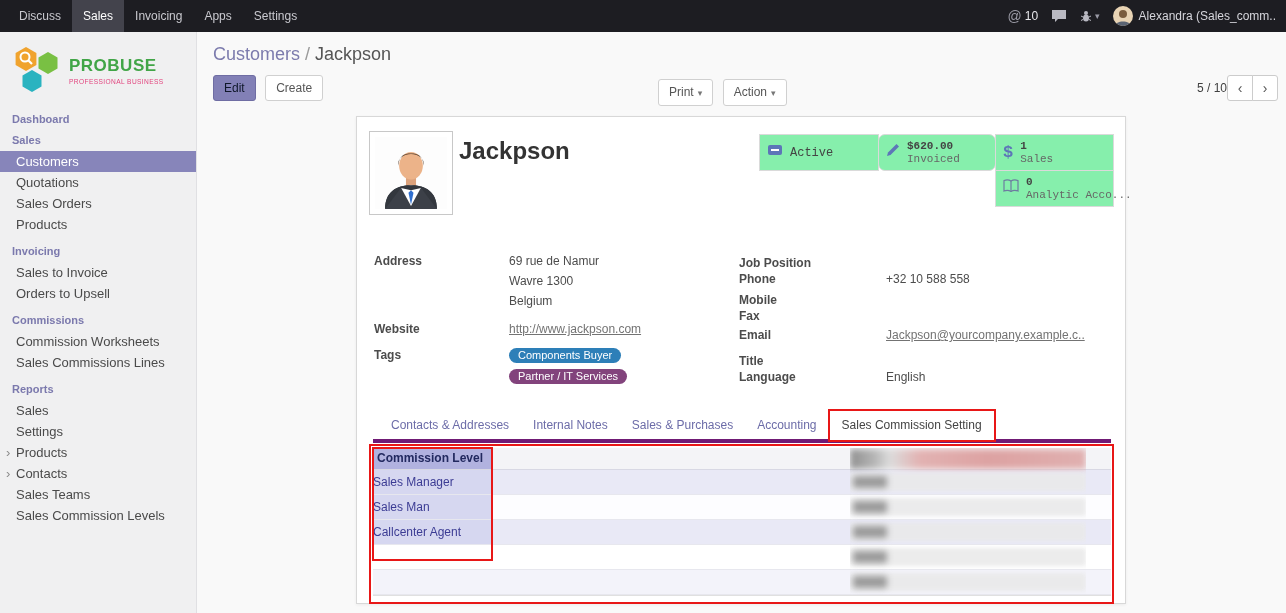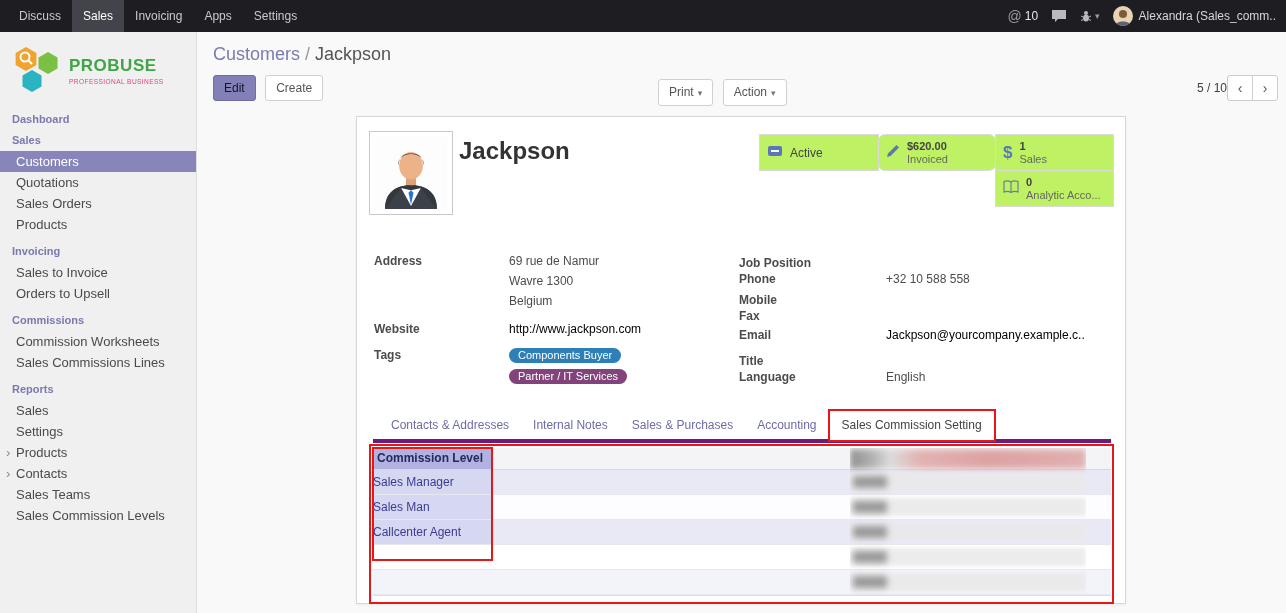--- a/index.html
+++ b/index.html
@@ -55,22 +55,22 @@
   .pg.prev { border-radius:3px 0 0 3px; }
   .pg.next { border-radius:0 3px 3px 0; margin-left:-1px; }
 
   
   .sheet { position:relative; width:770px; height:488px; margin:10px 0 0 159px;
     background:#fff; border:1px solid #d8d8d8; box-shadow:0 1px 3px rgba(0,0,0,.06); }
   .avatar-box { position:absolute; left:12px; top:14px; width:84px; height:84px;
     border:1px solid #c8c8c8; background:#fff; display:flex; align-items:center; justify-content:center; }
   .rec-title { position:absolute; left:102px; top:20px; font-size:24px; font-weight:bold; color:#333; }
 
-  .stat { position:absolute; top:17px; height:37px; border:1px solid #dadada; background:#bef264;
-    display:flex; align-items:center; padding:0 7px; gap:7px; cursor:pointer; }
+  .stat { position:absolute; top:17px; height:37px; border:1px solid #dadada; background:#86efac;
+    display:flex; align-items:center; padding:0 7px; gap:7px; cursor:pointer;font-family:Liberation Mono, monospace; }
   .stat.sb1 { left:402px; width:120px; }
   .stat.sb2 { left:521px; width:118px;border-radius:7px; }
   .stat.sb3 { left:638px; width:119px; }
   .stat.sb4 { left:638px; top:53px; width:119px; }
   .stat .sv { font-size:11px; font-weight:bold; color:#444; line-height:13px; }
   .stat .sl { font-size:11px; color:#666; line-height:13px; white-space:nowrap; }
   .stat .single { font-size:12px; color:#444; }
   .dollar-glyph { font-size:17px; font-weight:bold; color:#5d76b8; }
 
   
@@ -78,21 +78,21 @@
   .fgl { left:17px; top:134px; width:356px; }
   .fgr { left:382px; top:138px; width:374px; }
   .fr { display:flex; line-height:16px; }
   .fgl .fr { line-height:20px; }
   .flabel { font-weight:bold; flex:none; }
   .fgl .flabel { width:135px; }
   .fgr .flabel { width:147px; }
   .mb5 { margin-bottom:5px; } .mb3 { margin-bottom:3px; } .mb10 { margin-bottom:10px; }
   .mt8 { margin-top:8px; } .mt6 { margin-top:6px; }
   .addr-line { line-height:20px; }
-  .link { color:#000000; cursor:pointer; }
+  .link { color:#737373; cursor:pointer;text-decoration:underline; }
   .pill { display:inline-block; color:#fff; font-size:11px; line-height:15px; padding:0 9px; border-radius:9px; margin-bottom:3px; }
   .pill-blue { background:#2d7fb8; }
   .pill-purple { background:#82437c; }
 
   
   .tabbar { position:absolute; left:16px; top:296px; width:738px; height:30px;
     display:flex; align-items:flex-end; border-bottom:4px solid #701a75; padding-left:6px; }
   .tab { font-size:12px; color:#6c6ca8; padding:7px 12px; cursor:pointer; white-space:nowrap; }
   .tab.active { position:relative; color:#444; background:#fff; border:1px solid #cfcfcf;
     border-bottom-color:#fff; margin-bottom:-1px; }

